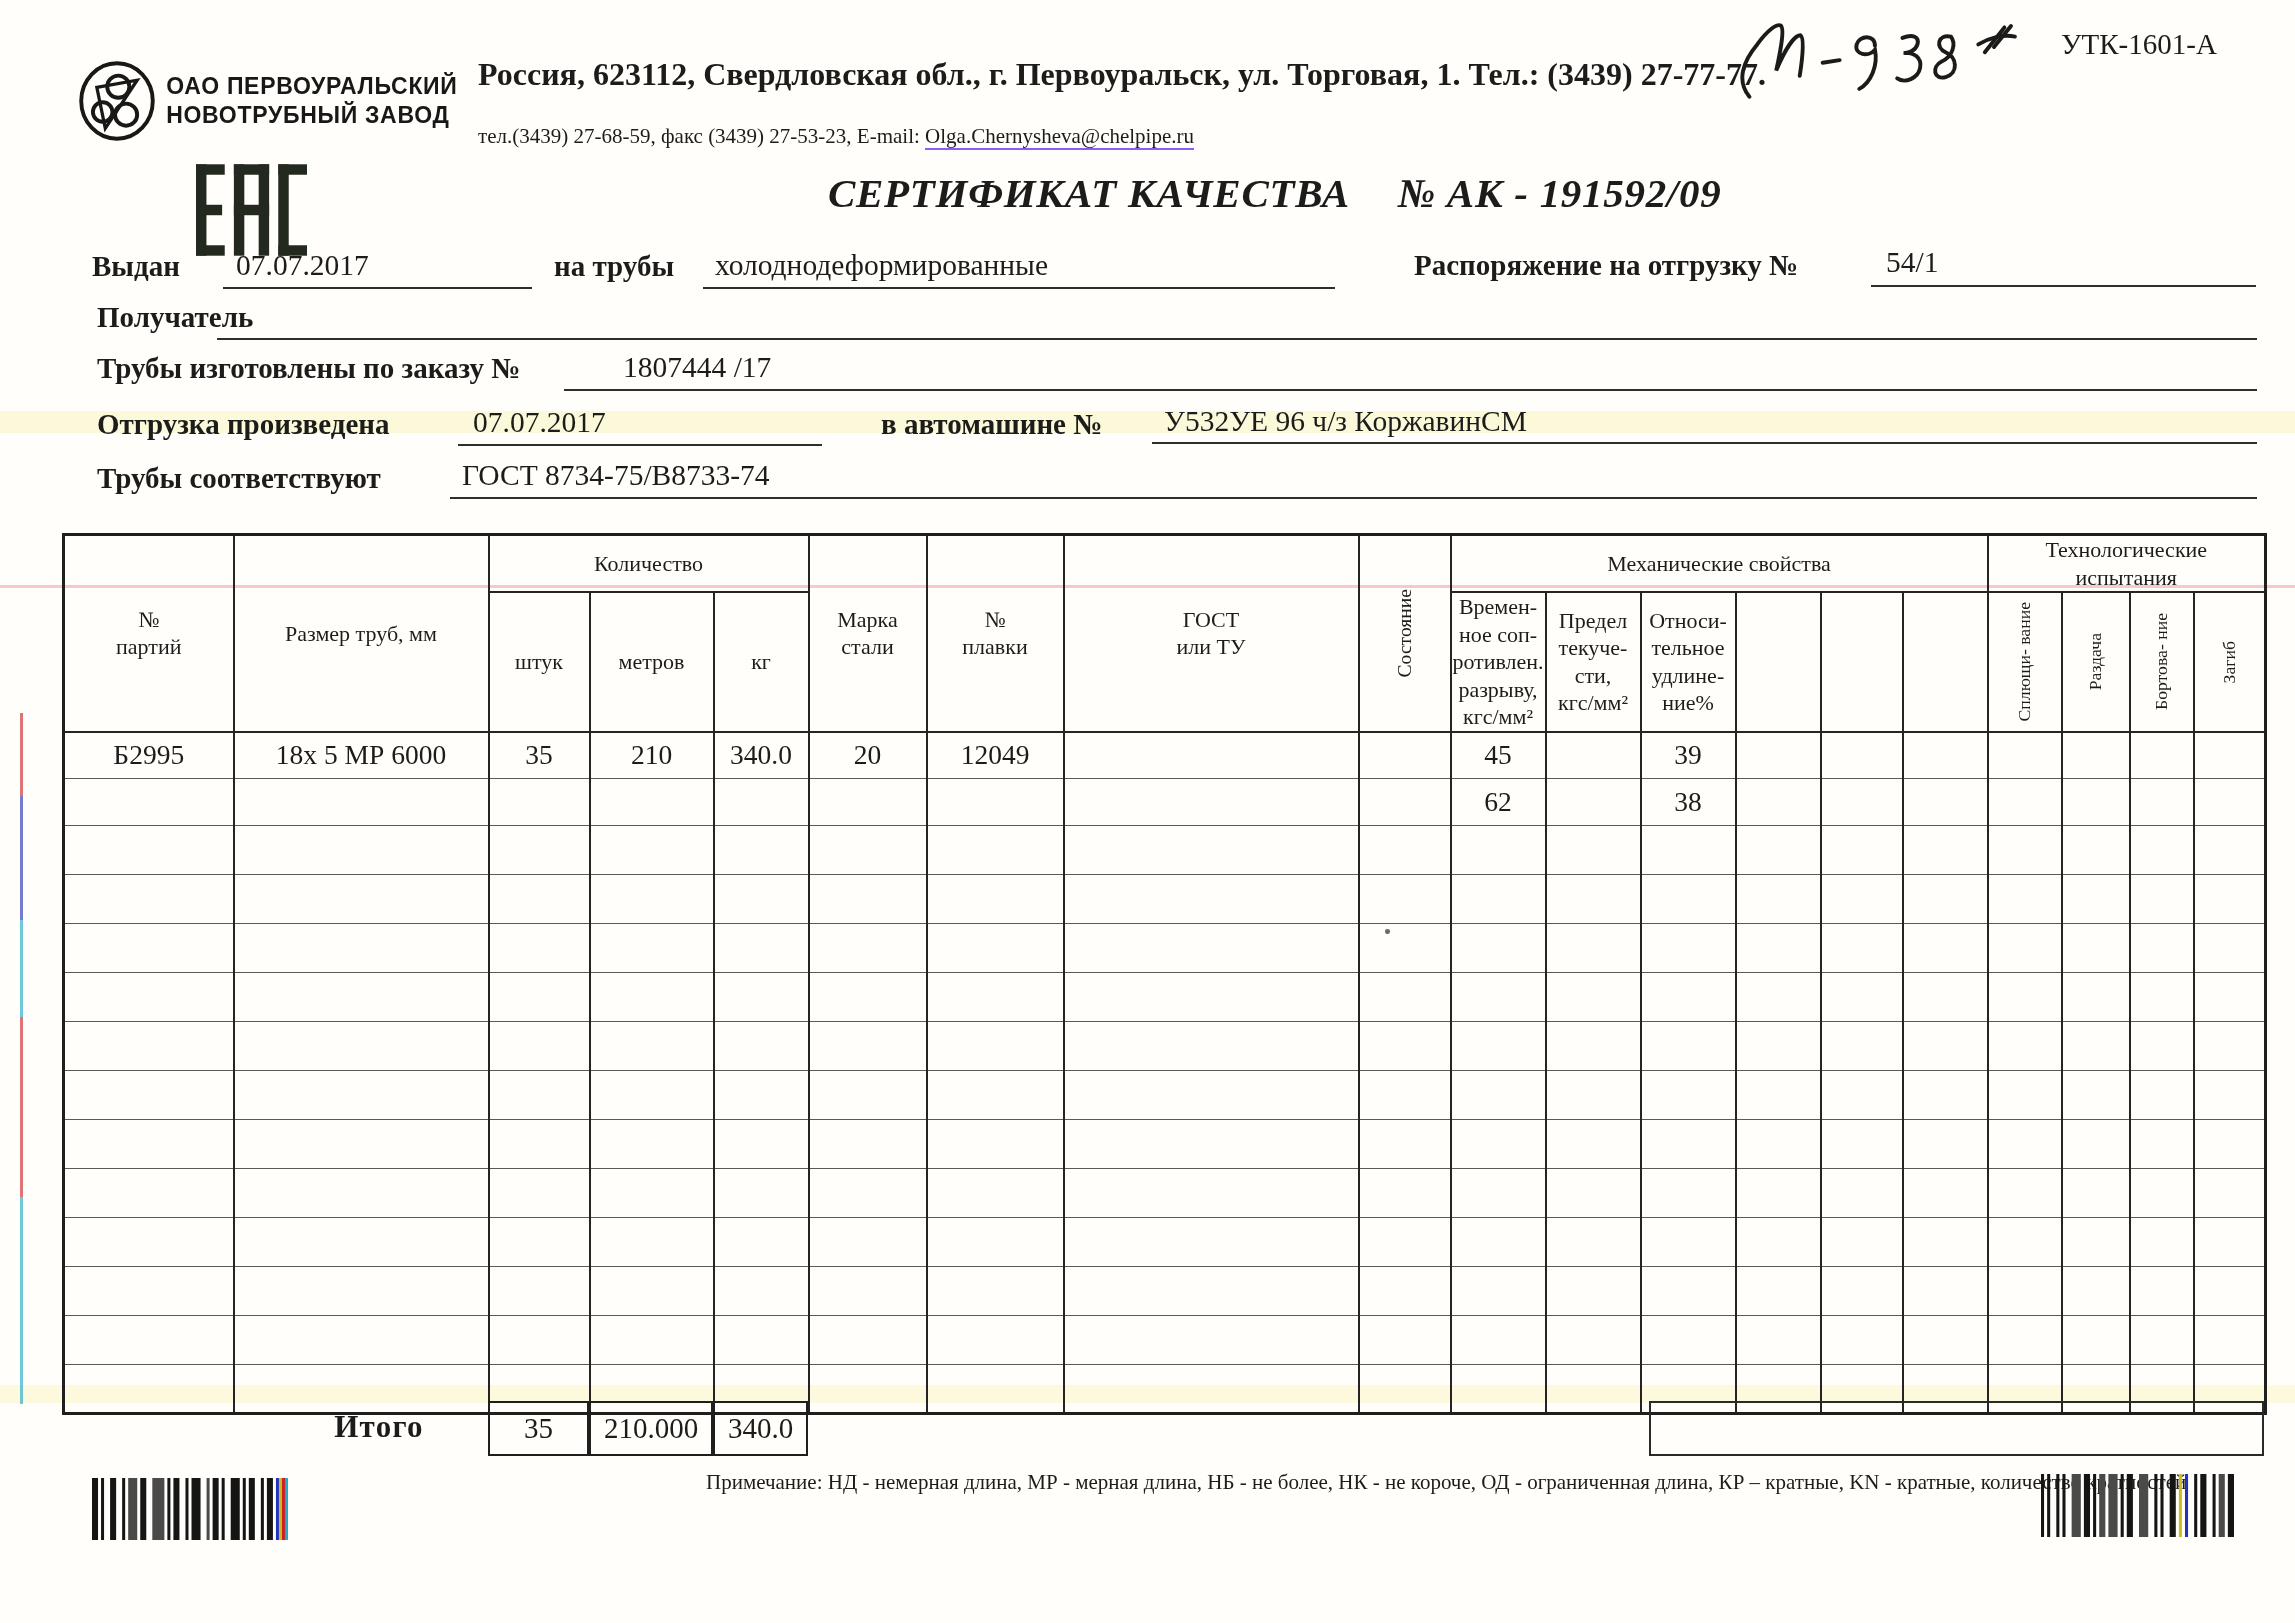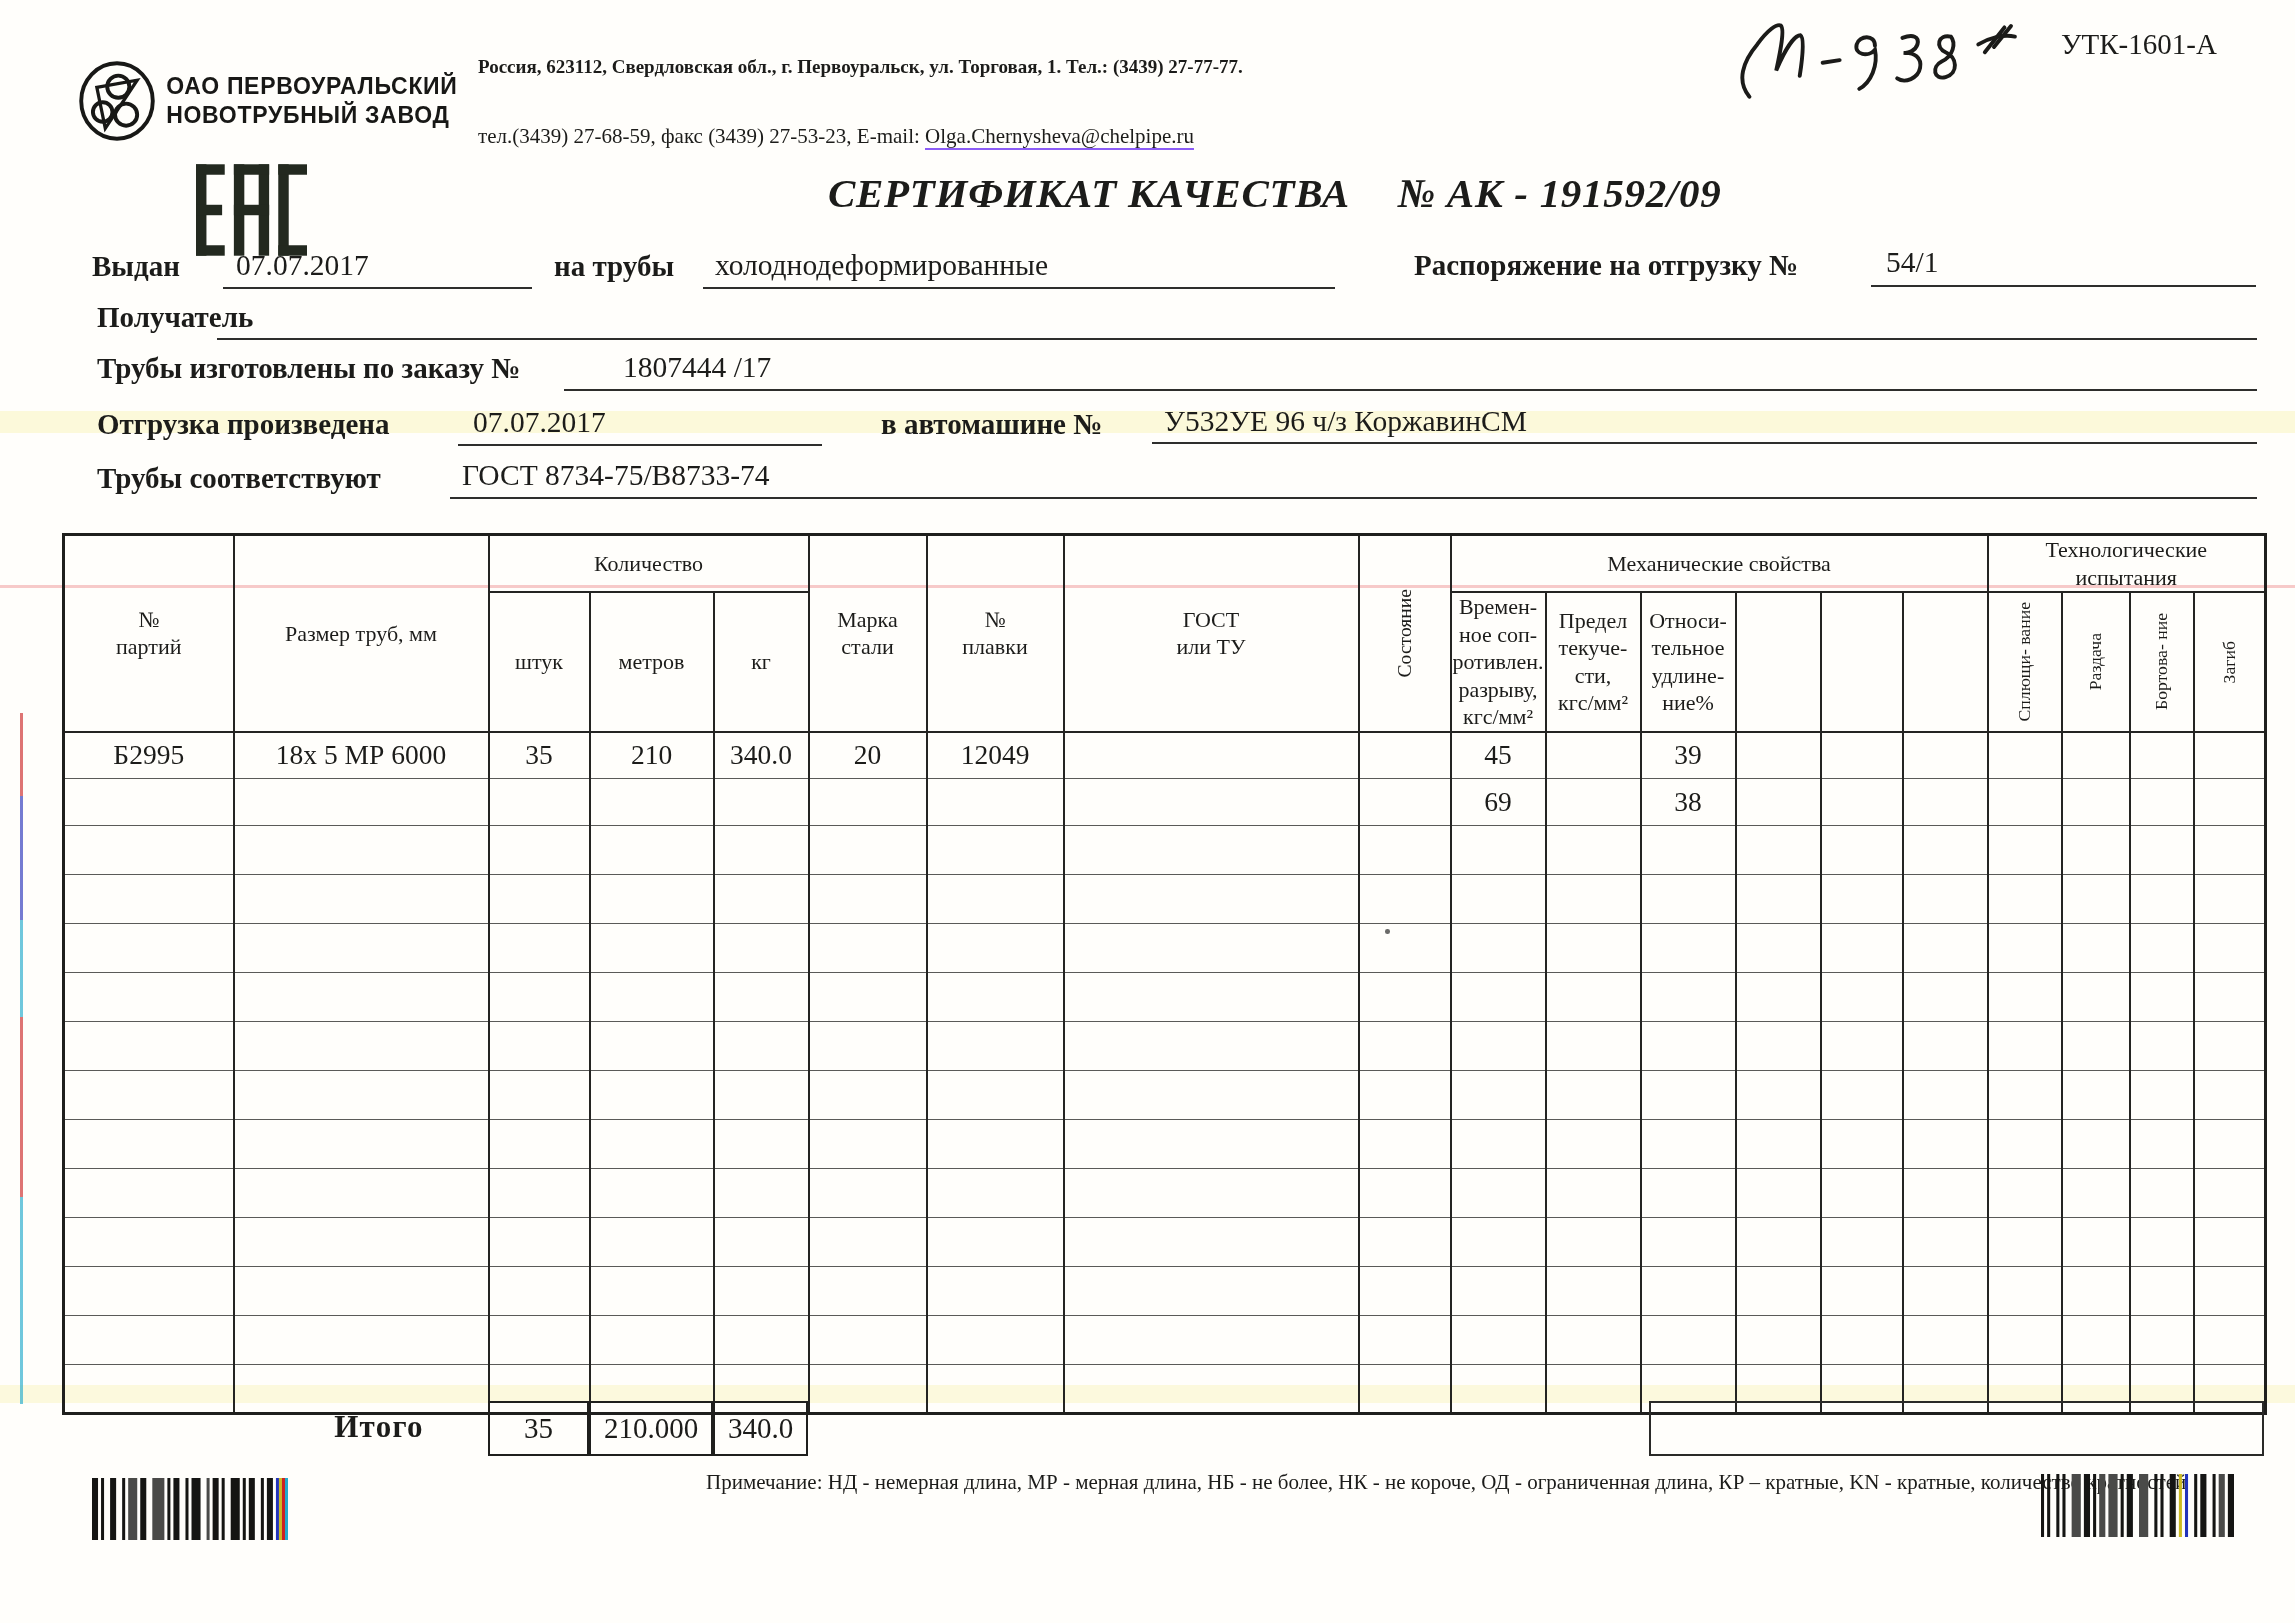--- a/index.html
+++ b/index.html
@@ -6,21 +6,21 @@
   .page{position:relative;width:2295px;height:1623px;background:#fffefb;overflow:hidden;
         font-family:"Liberation Serif","DejaVu Serif",serif;color:#1c1c1a;}
   
   .band{position:absolute;left:0;width:2295px;pointer-events:none;}
   .edge-strip{position:absolute;pointer-events:none;}
   
   .logo-wrap{position:absolute;left:77px;top:60px;display:flex;align-items:center;}
   .logo-text{margin-left:9.2px;font-family:"Liberation Sans","DejaVu Sans",sans-serif;
              font-weight:bold;font-size:23px;line-height:1.28;letter-spacing:0.7px;color:#181816;}
   .addr{position:absolute;left:478px;white-space:nowrap;}
-  .addr1{top:56px;font-weight:bold;font-size:19px;}
+  .addr1{top:56px;font-weight:bold;font-size:32px;}
   .addr2{top:96px;font-size:21px;}
   .addr3{top:124px;font-size:21px;}
   .email{border-bottom:2px solid #8b5cf6;}
   .form-code{position:absolute;left:2061px;top:27.5px;font-size:29px;white-space:nowrap;}
   .hand{position:absolute;left:1735px;top:5.2px;}
   .eac{position:absolute;left:196px;top:164px;}
   
   .title{position:absolute;left:828px;top:169px;font-style:italic;font-weight:bold;
          font-size:41px;letter-spacing:0.7px;white-space:nowrap;}
   .title .num{margin-left:37px;}
@@ -253,21 +253,21 @@
         <tr class="r2">
           <td></td>
           <td></td>
           <td></td>
           <td></td>
           <td></td>
           <td></td>
           <td></td>
           <td></td>
           <td></td>
-          <td>69</td>
+          <td>62</td>
           <td></td>
           <td>38</td>
           <td></td>
           <td></td>
           <td></td>
           <td></td>
           <td></td>
           <td></td>
           <td></td>
         </tr>

